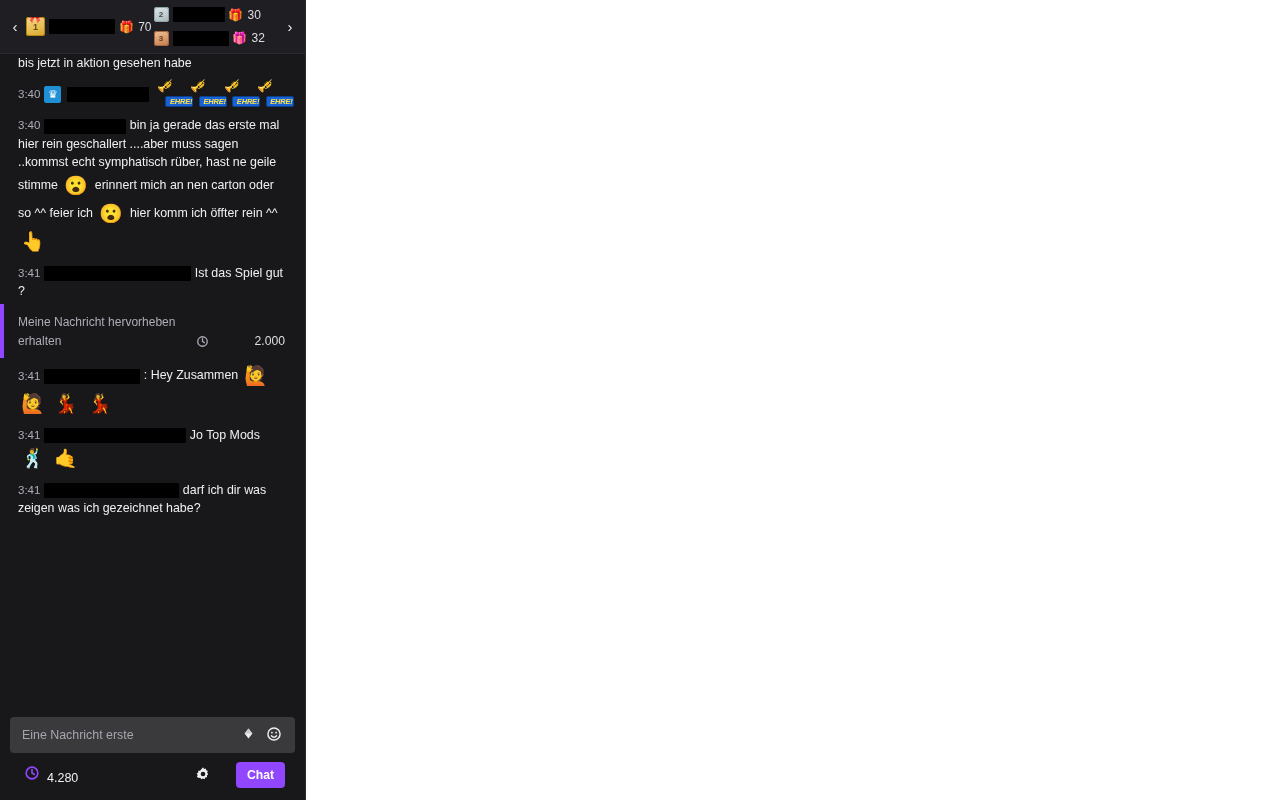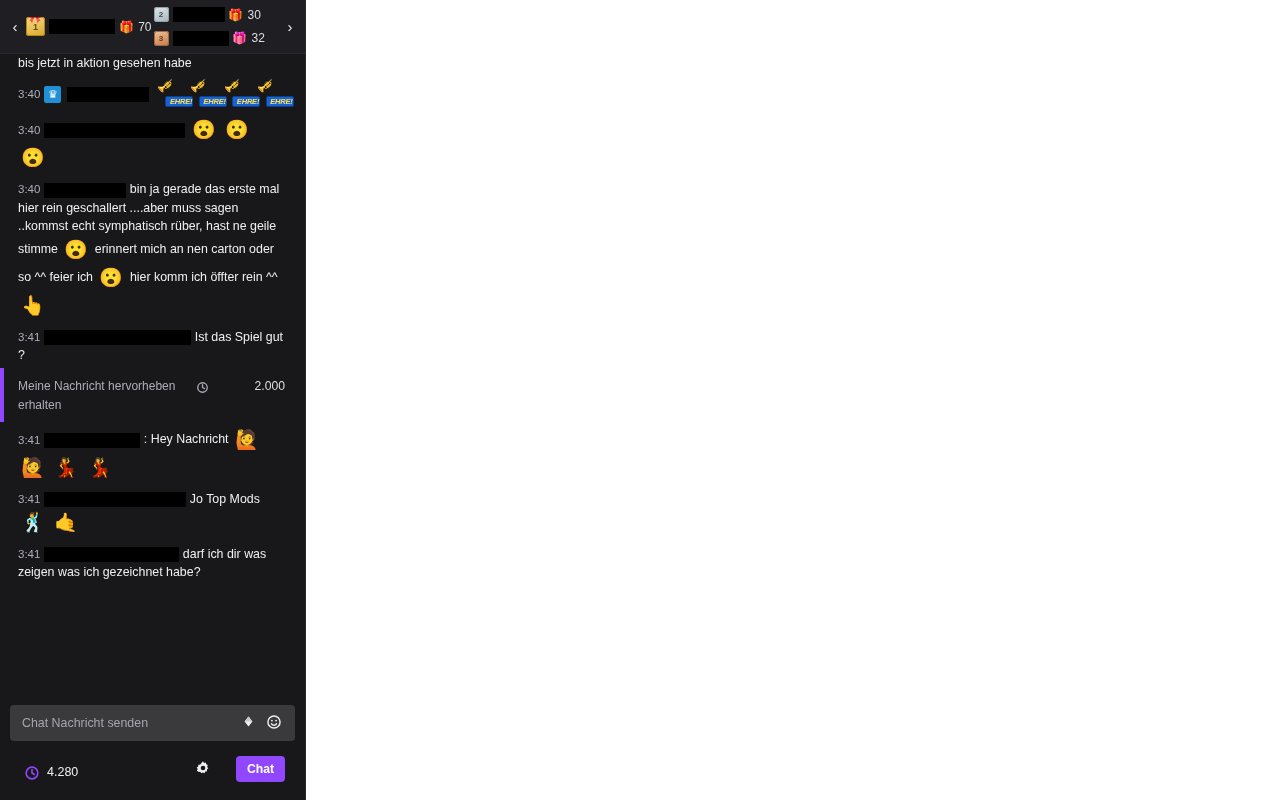--- a/index.html
+++ b/index.html
@@ -130,21 +130,21 @@
     text-align: right; letter-spacing: -0.2px; border-radius: 2px;
     border: 1px solid #0d3f8f; font-style: italic; line-height: 9px;
   }
 
   
   .msg-highlight {
     border-left: 4px solid #9147ff;
     padding-left: 14px;
   }
   .hl-header {
-    color: #adadb8; font-size: 12px; display: flex; align-items: flex-start; gap: 14px;
+    color: #adadb8; font-size: 12px; display: flex; align-items: flex-end; gap: 14px;
     padding: 5px 0 4px 0;
   }
   .hl-points { color: #dedee3; font-size: 12.2px; margin-left: 32px; }
   .hl-body { padding: 3px 0 6px 0; }
   .hl-text {
     background: #7e5bef; color: #ffffff; padding: 2px 4px; border-radius: 2px;
   }
 
   
   #composer { padding: 8px 10px 0 10px; }
@@ -160,22 +160,22 @@
   .input-btn {
     width: 26px; height: 26px; display: flex; align-items: center; justify-content: center;
     border-radius: 4px; cursor: pointer; color: #efeff1; background: transparent; border: none;
   }
 
   #composer-actions {
     display: flex; align-items: center; justify-content: space-between;
     padding: 9px 10px 12px 10px;
   }
   #points-pill {
-    display: flex; align-items: flex-start; gap: 7px; cursor: pointer;
-    padding: 3px 4px; border-radius: 4px; margin-top: 12px;
+    display: flex; align-items: flex-end; gap: 7px; cursor: pointer;
+    padding: 3px 4px; border-radius: 4px;
   }
   #points-value { font-size: 12.5px; color: #efeff1; }
   #composer-right { display: flex; align-items: center; gap: 20px; }
   #gear-btn {
     width: 26px; height: 26px; display: flex; align-items: center; justify-content: center;
     border-radius: 4px; cursor: pointer; background: transparent; border: none;
   }
   #send-btn {
     background: #9147ff; color: #ffffff; border: none; border-radius: 4px;
     font-size: 12.2px; font-weight: bold; height: 26px; padding: 0 11px;
@@ -221,41 +221,40 @@
         <span class="gift-count">32</span>
       </div>
     </div>
 
     <button class="carousel-arrow">›</button>
   </div>
 
   <div id="messages">
       <div class="msg clipped"><span class="txt">bis jetzt in aktion gesehen habe</span> </div>
       <div class="msg"><span class="ts">3:40</span><span class="badge-crown"></span> <span class="redact" style="width: 82px;"></span> <span class="emote-ehre"><span class="top">🎺</span><span class="word">EHRE!</span></span> <span class="emote-ehre"><span class="top">🎺</span><span class="word">EHRE!</span></span> <span class="emote-ehre"><span class="top">🎺</span><span class="word">EHRE!</span></span> <span class="emote-ehre"><span class="top">🎺</span><span class="word">EHRE!</span></span> </div>
-      <div class="msg"><span class="ts">3:40</span><span class="redact" style="width: 141px;"></span> <span class="emote">😮</span> <span class="emote">😮</span> <span class="emote">😮</span> </div>
       <div class="msg"><span class="ts">3:40</span><span class="redact" style="width: 82px;"></span> <span class="txt">bin ja gerade das erste mal hier rein geschallert ....aber muss sagen ..kommst echt symphatisch rüber, hast ne geile stimme </span> <span class="emote">😮</span> <span class="txt"> erinnert mich an nen carton oder so ^^ feier ich </span> <span class="emote">😮</span> <span class="txt"> hier komm ich öffter rein ^^ </span> <span class="emote">👆</span> </div>
       <div class="msg"><span class="ts">3:41</span><span class="redact" style="width: 147px;"></span> <span class="txt">Ist das Spiel gut ?</span> </div>
       <div class="msg msg-highlight">
         <div class="hl-header">
           <span>Meine Nachricht hervorheben erhalten</span>
           <span><svg width="13" height="13" viewBox="0 0 20 20" style="vertical-align:middle">
               <circle cx="10" cy="10" r="7.3" fill="none" stroke="#adadb8" stroke-width="2"></circle>
               <path d="M10 5.6V10l3 1.8" stroke="#adadb8" stroke-width="2" fill="none" stroke-linecap="round"></path>
             </svg></span>
           <span class="hl-points">2.000</span>
         </div>
       </div>
-      <div class="msg"><span class="ts">3:41</span><span class="redact" style="width: 96px;"></span> <span class="txt">: Hey Nachricht </span> <span class="emote">🙋</span> <span class="emote">🙋</span> <span class="emote">💃</span> <span class="emote">💃</span> </div>
+      <div class="msg"><span class="ts">3:41</span><span class="redact" style="width: 96px;"></span> <span class="txt">: Hey Zusammen </span> <span class="emote">🙋</span> <span class="emote">🙋</span> <span class="emote">💃</span> <span class="emote">💃</span> </div>
       <div class="msg"><span class="ts">3:41</span><span class="redact" style="width: 142px;"></span> <span class="txt">Jo Top Mods </span> <span class="emote">🕺</span> <span class="emote">🤙</span> </div>
       <div class="msg"><span class="ts">3:41</span><span class="redact" style="width: 135px;"></span> <span class="txt">darf ich dir was zeigen was ich gezeichnet habe?</span> </div>
     </div>
 
   <div id="composer">
     <div id="chat-input">
-      <div id="chat-input-text">Chat Nachricht senden</div>
+      <div id="chat-input-text">Eine Nachricht erste</div>
       <button class="input-btn">
         <span>
           <svg width="15" height="15" viewBox="0 0 20 20">
             <path d="M10 3.2l5.2 6.8L10 16.8 4.8 10z" fill="#efeff1"></path>
             <path d="M10 3.2L4.8 10h10.4z" fill="#c9c9d1"></path>
           </svg>
         </span>
       </button>
       <button class="input-btn">
         <span>

